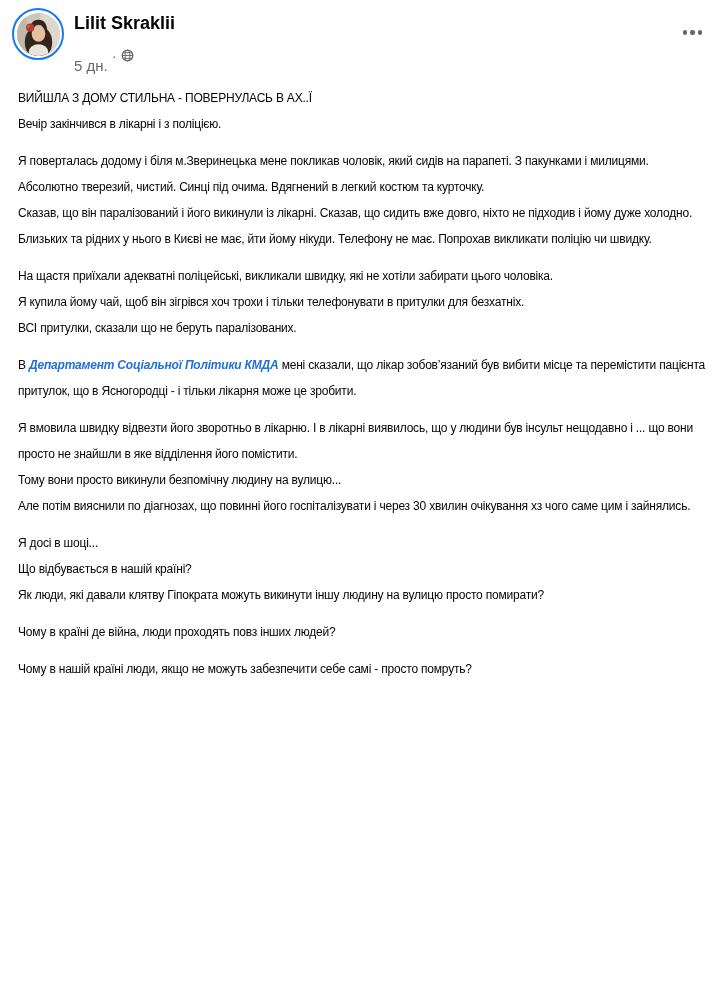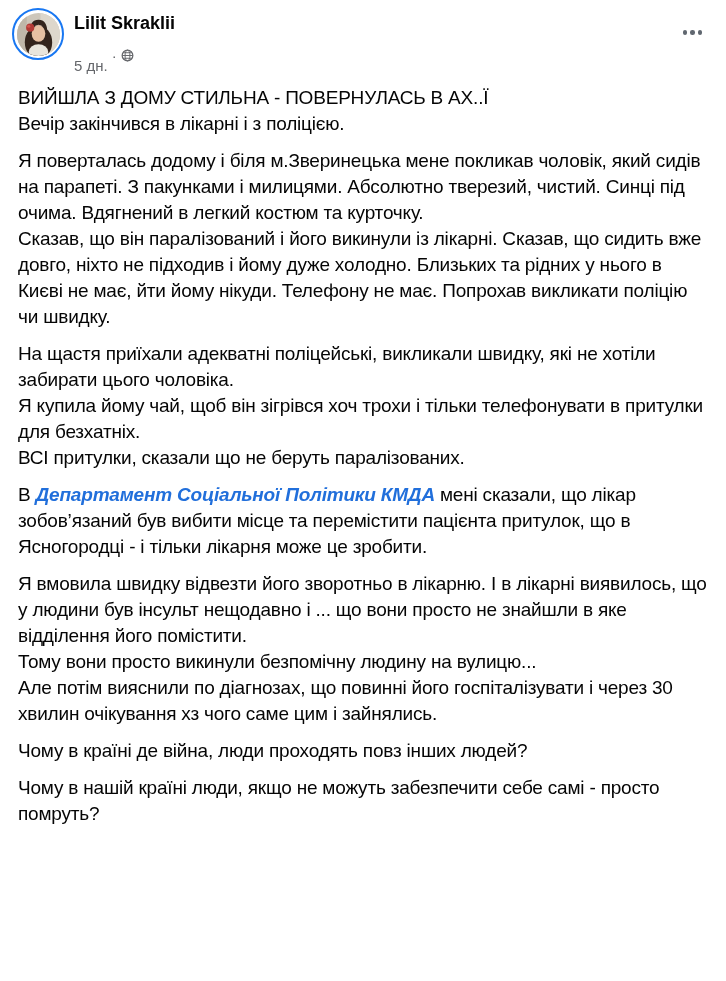--- a/index.html
+++ b/index.html
@@ -79,21 +79,21 @@
     height: 4.5px;
     border-radius: 50%;
     background: #606770;
   }
   
   .content {
     padding: 6px 18px 0 18px;
   }
   .content p {
     margin: 0 0 11px 0;
-    font-size: 19px;
+    font-size: 12px;
     line-height: 26px;
     color: #050505;
     white-space: pre-wrap;
     letter-spacing: -0.2px;
   }
   .entity-link {
     color: #216FDB;
     font-weight: 700;
     text-decoration: none;
     cursor: pointer;
@@ -149,17 +149,20 @@
 Вечір закінчився в лікарні і з поліцією.</p>
     <p>Я поверталась додому і біля м.Зверинецька мене покликав чоловік, який сидів на парапеті. З пакунками і милицями. Абсолютно тверезий, чистий. Синці під очима. Вдягнений в легкий костюм та курточку.
 Сказав, що він паралізований і його викинули із лікарні. Сказав, що сидить вже довго, ніхто не підходив і йому дуже холодно. Близьких та рідних у нього в Києві не має, йти йому нікуди. Телефону не має. Попрохав викликати поліцію чи швидку.</p>
     <p>На щастя приїхали адекватні поліцейські, викликали швидку, які не хотіли забирати цього чоловіка.
 Я купила йому чай, щоб він зігрівся хоч трохи і тільки телефонувати в притулки для безхатніх.
 ВСІ притулки, сказали що не беруть паралізованих.</p>
     <p><span>В </span><a class="entity-link">Департамент Соціальної Політики КМДА</a><span> мені сказали, що лікар зобов’язаний був вибити місце та перемістити пацієнта притулок, що в Ясногородці - і тільки лікарня може це зробити.</span></p>
     <p>Я вмовила швидку відвезти його зворотньо в лікарню. І в лікарні виявилось, що у людини був інсульт нещодавно і ... що вони просто не знайшли в яке відділення його помістити.
 Тому вони просто викинули безпомічну людину на вулицю...
 Але потім вияснили по діагнозах, що повинні його госпіталізувати і через 30 хвилин очікування хз чого саме цим і зайнялись.</p>
+    <p>Я досі в шоці...
+Що відбувається в нашій країні?
+Як люди, які давали клятву Гіпократа можуть викинути іншу людину на вулицю просто помирати?</p>
     <p>Чому в країні де війна, люди проходять повз інших людей?</p>
     <p>Чому в нашій країні люди, якщо не можуть забезпечити себе самі - просто помруть?</p>
   </div>
 
 </div>
 
 </body></html>

